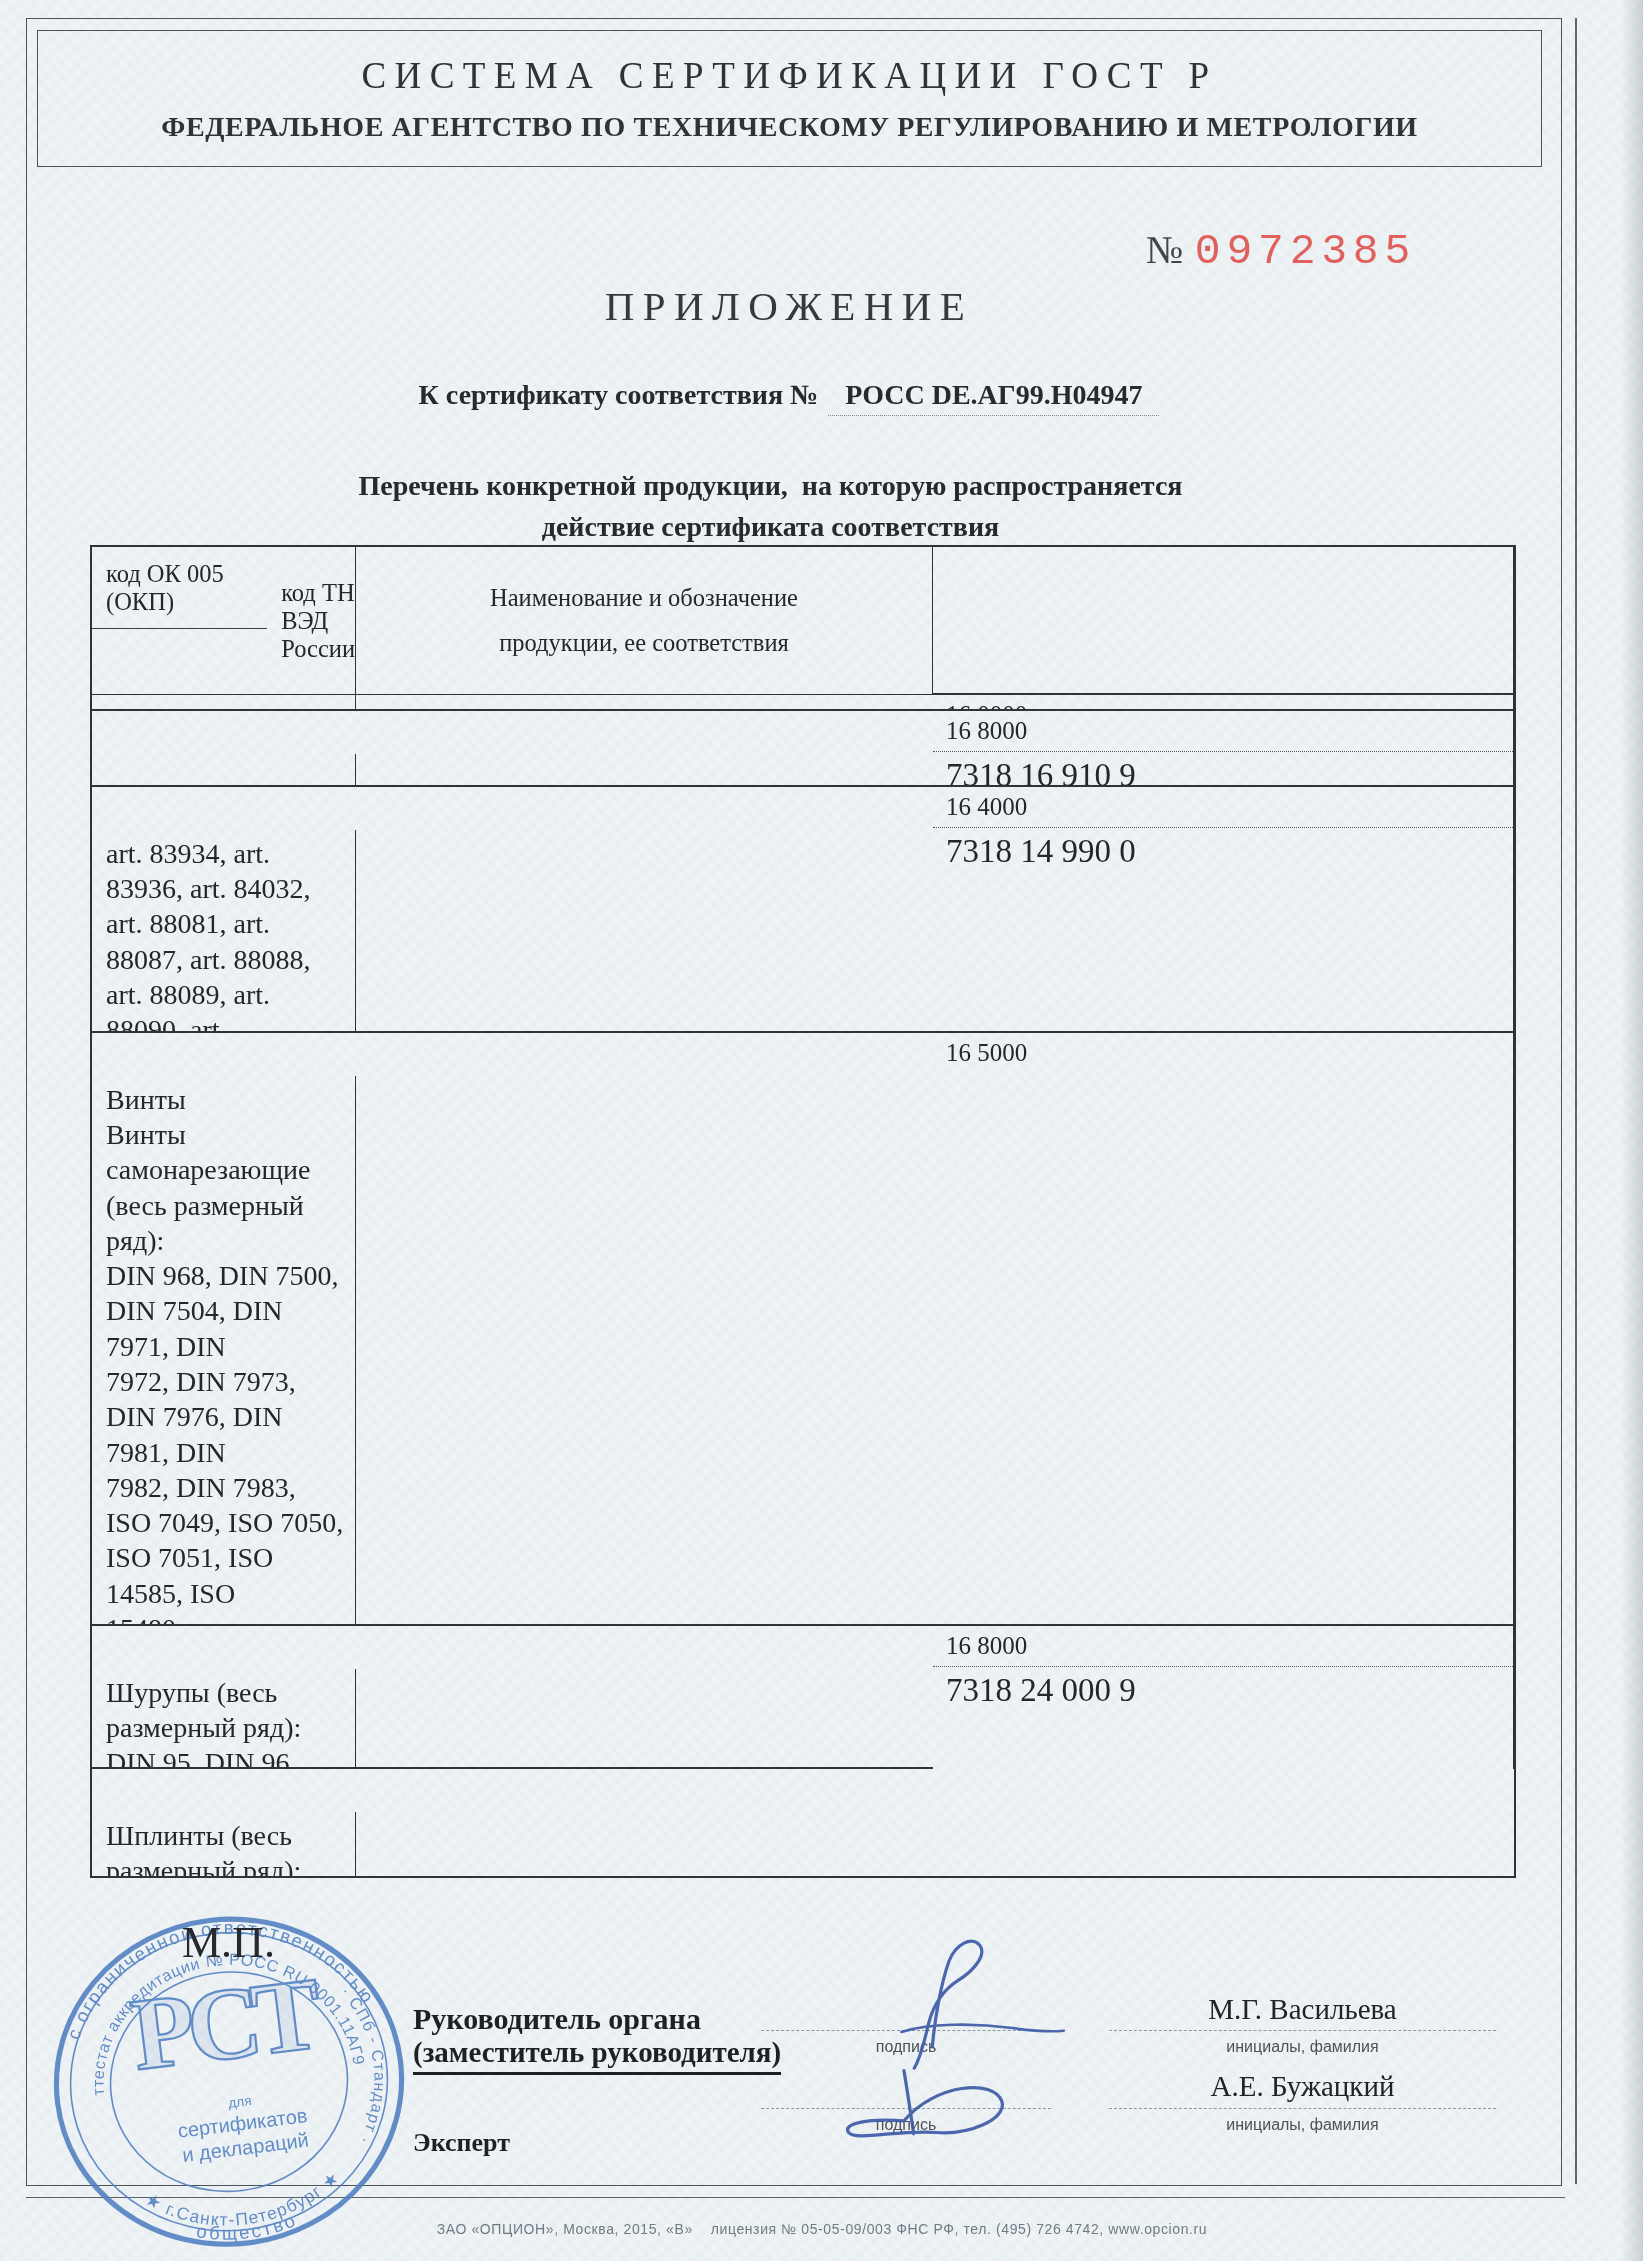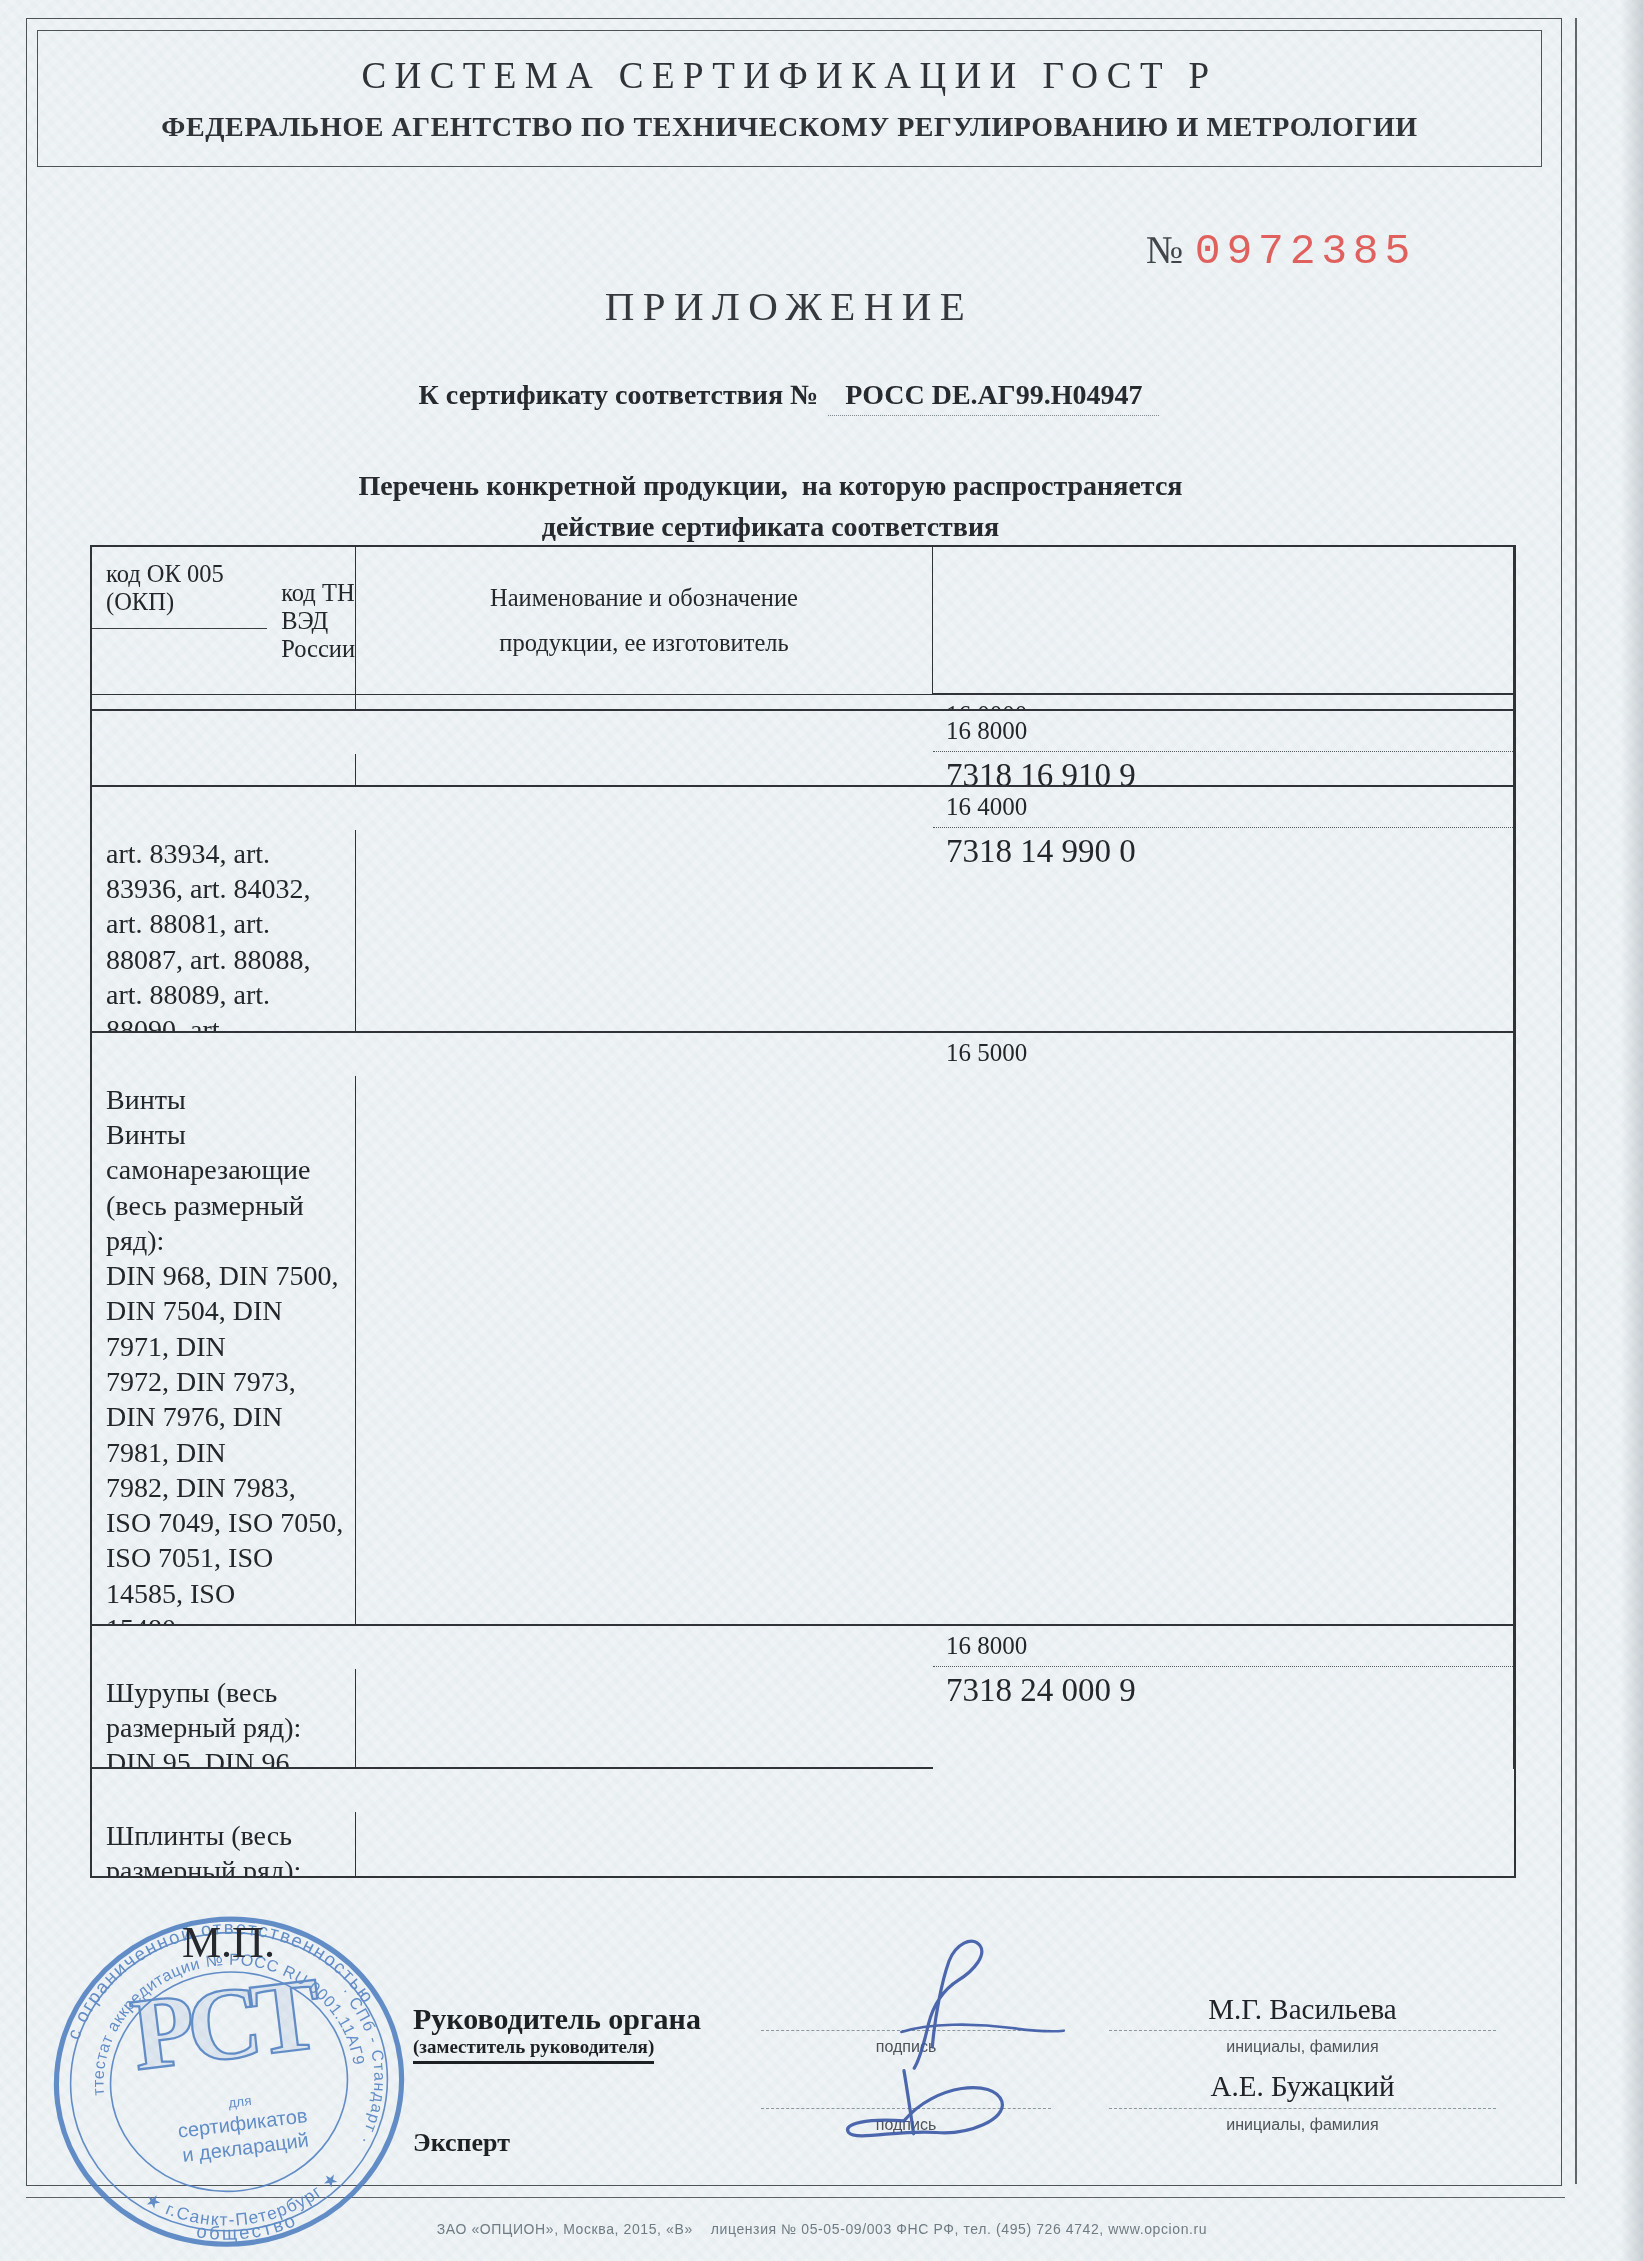--- a/index.html
+++ b/index.html
@@ -55,21 +55,21 @@
     font-size:24.5px;line-height:1.8;white-space:pre-line;padding:0 19.3px;}
   .codecell{display:flex;flex-direction:column;align-items:stretch;}
   .code-top{padding:6.4px 11.6px 6.4px 13px;font-size:25px;border-bottom:1.9px dotted #54595e;}
   .code-top.solo{border-bottom:none;}
   .code-bottom{padding:5.2px 11.6px 3.9px 13px;font-size:33px;}
   .prodcell{padding:6.4px 11.6px 5.2px 14px;font-size:28px;line-height:1.26;white-space:pre-line;margin-top:43px;}
   .doccell{padding:6.4px;}
   
   .role{position:absolute;font-weight:bold;color:#1e2124;}
   .role-head1{left:413px;top:2002px;font-size:30px;}
-  .role-head2{left:413px;top:2036px;font-size:19px;border-bottom:3.9px solid #1e2124;padding-bottom:2.6px;}
+  .role-head2{left:413px;top:2036px;font-size:29px;border-bottom:3.9px solid #1e2124;padding-bottom:2.6px;}
   .role-expert{left:413px;top:2088px;font-size:26px;margin-top:40px;}
   .sig-line{position:absolute;height:0;border-top:1.3px dashed #8e979d;}
   .sig-line-1{left:761px;top:2030px;width:290px;}
   .sig-line-2{left:761px;top:2108px;width:290px;}
   .cap{position:absolute;font-family:"Liberation Sans", sans-serif;font-size:16px;color:#4c5257;text-align:center;}
   .cap-sign-1{left:761px;top:2038px;width:290px;}
   .cap-sign-2{left:761px;top:2116px;width:290px;}
   .name{position:absolute;left:1109px;width:387px;text-align:center;font-size:29px;color:#202328;}
   .name-1{top:1993px;}
   .name-2{top:2070px;}
@@ -114,21 +114,21 @@
   <div class="subtitle">Перечень конкретной продукции,&nbsp; на которую распространяется
 действие сертификата соответствия</div>
 
   <div class="cert-table">
 
     <div class="tc hdr c1h">
       <div class="c1h-a">код ОК 005 (ОКП)</div>
       <div class="c1h-b">код ТН ВЭД России</div>
     </div>
     <div class="tc hdr chdr">Наименование и обозначение
-продукции, ее изготовитель</div>
+продукции, ее соответствия</div>
 
     <div class="tc gap"></div>
     <div class="tc gap"></div>
     <div class="tc gap lastcol"></div>
 
     <div class="tc codecell">
       <div class="code-top">16 0000</div>
       <div class="code-bottom">7318</div>
     </div>
     <div class="tc prodcell"></div>

